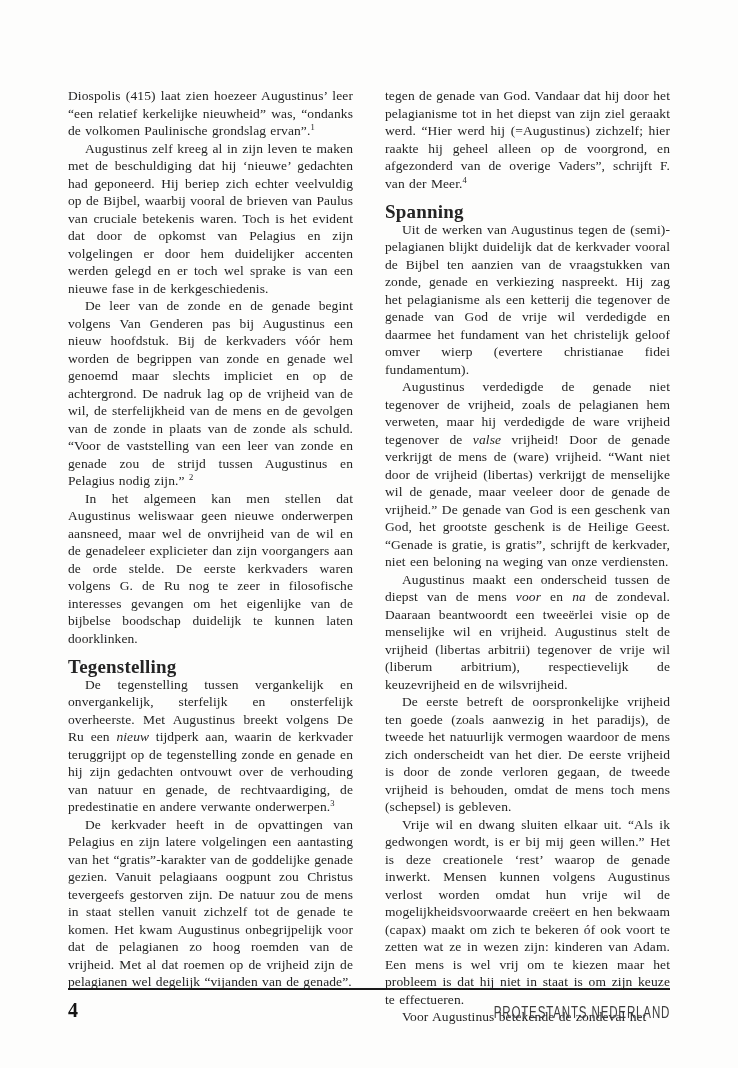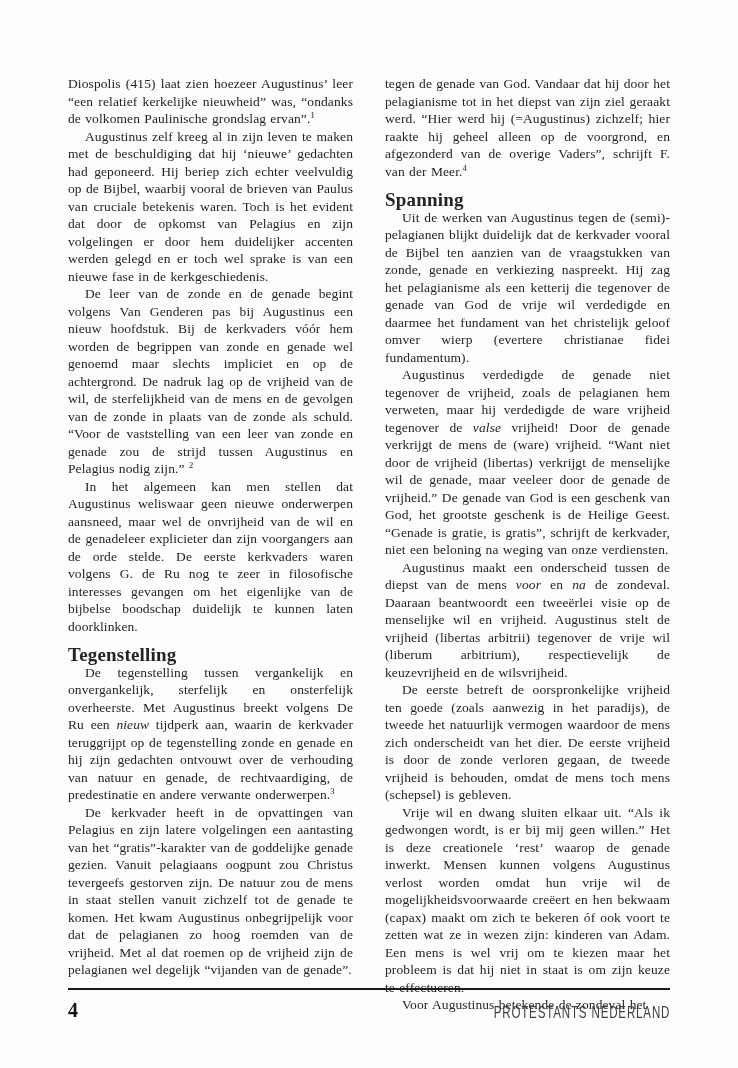--- a/index.html
+++ b/index.html
@@ -23,21 +23,21 @@
     letter-spacing: 0.1px;
     word-spacing: 0.06em;
   }
   .para { margin: 0; }
   .para.indent { text-indent: 17px; }
   .heading {
     font-size: 19px; line-height: 17.5px;
     font-weight: bold; margin: 11px 0 0 0;
     letter-spacing: 0.2px; text-align: left;
   }
-  .col > :first-child { margin-top: 4px; }
+  .col > :first-child { margin-top: 16px; }
   sup { font-size: 8.5px; line-height: 0; vertical-align: super; }
   em { font-style: italic; }
   .footer {
     position: absolute; left: 68px; right: 68px; top: 988px;
     border-top: 2.2px solid #1a1a1a;
   }
   .footer-row {
     display: flex; justify-content: space-between;
     align-items: flex-start; padding-top: 9px;
   }

